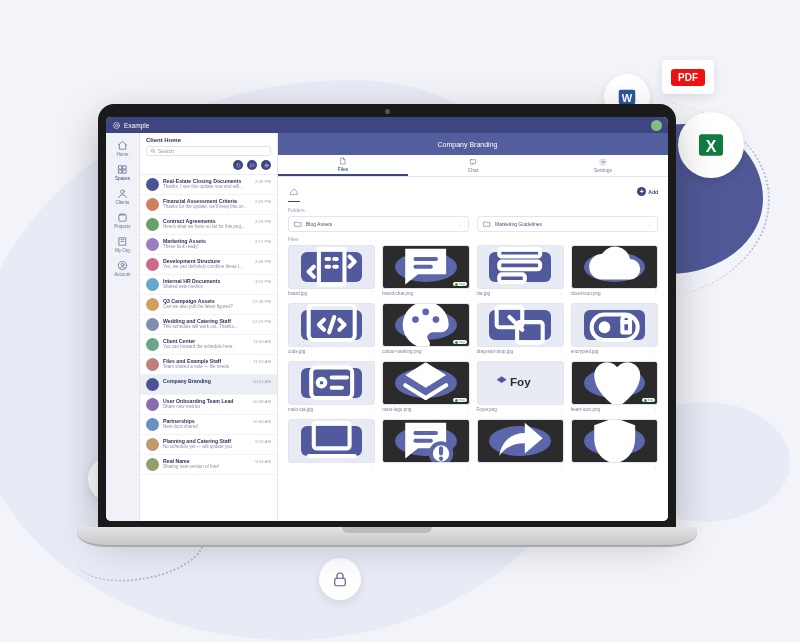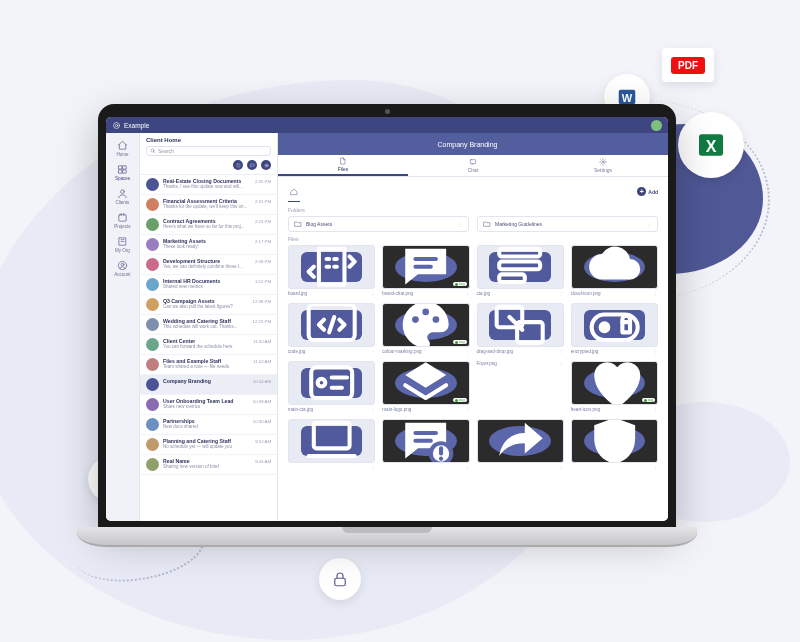--- a/index.html
+++ b/index.html
@@ -12,21 +12,21 @@
   .dotted{position:absolute;border:2px dotted #b6b9d1;border-radius:50%;background:transparent}
   .dotted.a{width:130px;height:60px;left:75px;top:520px;border-top:none;border-left:none;transform:rotate(-10deg)}
   .dotted.b{width:260px;height:200px;right:30px;top:100px;border-bottom:none;border-left:none;border-top:none}
   
   .badge{position:absolute;border-radius:50%;background:#fff;display:flex;align-items:center;justify-content:center;box-shadow:0 3px 10px rgba(0,0,0,.1)}
   .badge svg{display:block}
   .badge-img{width:46px;height:46px;left:88px;top:456px}
   .badge-lock{width:42px;height:42px;left:319px;top:558px}
   .badge-w{width:46px;height:46px;right:150px;top:74px}
   .badge-x{width:66px;height:66px;right:56px;top:112px}
-  .badge-pdf{width:52px;height:34px;right:86px;top:48px;border-radius:4px}
+  .badge-pdf{width:52px;height:34px;right:86px;top:60px;border-radius:4px}
   .badge-pdf span{background:#e11;color:#fff;font-size:10px;font-weight:700;padding:3px 7px;border-radius:3px}
   
   .laptop{position:absolute;left:98px;top:104px;width:578px}
   .screen-frame{background:#1a1a1a;border-radius:16px 16px 0 0;padding:8px 8px 6px;box-shadow:0 14px 40px rgba(0,0,0,.25)}
   .camera{width:5px;height:5px;border-radius:50%;background:#555;margin:-3px auto 3px}
   .screen{background:#fff;border-radius:5px;height:404px;display:flex;flex-direction:column;overflow:hidden}
   .base{height:20px;background:linear-gradient(#e4e4e6,#c6c6c8);border-radius:0 0 30px 30px/0 0 14px 14px;width:620px;margin-left:-21px;border-bottom:2px solid #aaa;position:relative}
   .base::after{content:"";position:absolute;left:50%;top:0;transform:translateX(-50%);width:90px;height:6px;background:#bcbcbe;border-radius:0 0 10px 10px}
 
   
@@ -593,20 +593,27 @@
                     </svg>
                   </div>
         <div class="tag">tag</div>
       </div>
       <div class="fmeta">
                   <span>main-logo.png</span>
                   <span class="dots">⋮</span>
                 </div>
     </div>
               <div class="file">
+      <div class="thumb">
+        <svg viewBox="0 0 60 24" width="50" height="20">
+                    <path d="M8 4l6 4-6 4-6-4z" fill="#505a9c" stroke="none"></path>
+                    <text x="18" y="16" font-size="14" font-weight="700" fill="#2b2b2b" stroke="none">Foy</text>
+                  </svg>
+
+      </div>
       <div class="fmeta">
                   <span>Foyer.png</span>
                   <span class="dots">⋮</span>
                 </div>
     </div>
               <div class="file">
       <div class="thumb dark">
         <div class="inner" style=";display:flex;align-items:center;justify-content:center">
                     <svg viewBox="0 0 24 24" style="stroke:none;fill:#fff">
                       <path d="M12 21s-8-5-8-12a5 5 0 019-3 5 5 0 019 3c0 7-8 12-8 12z"></path>

